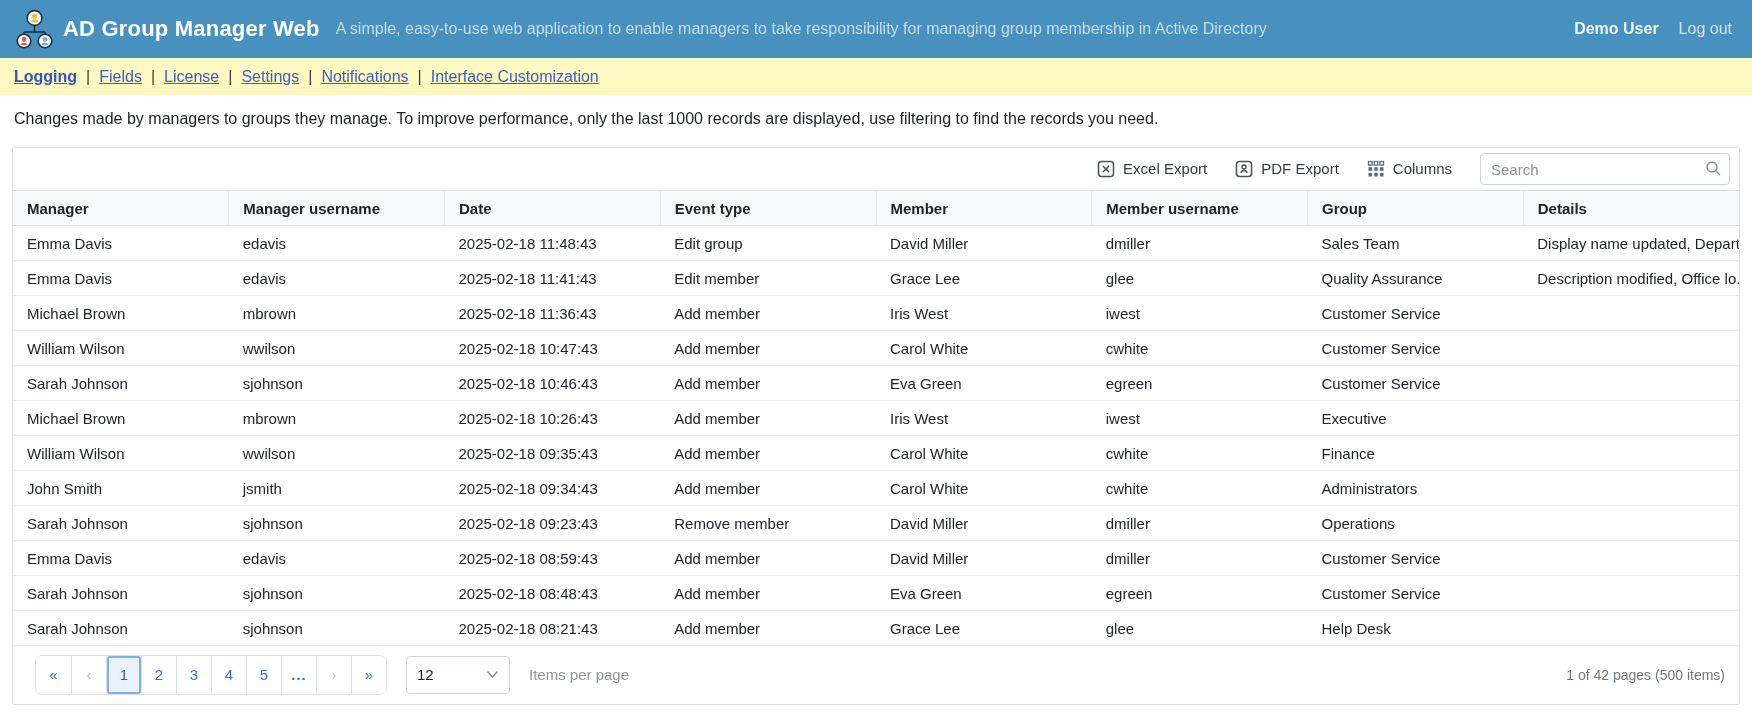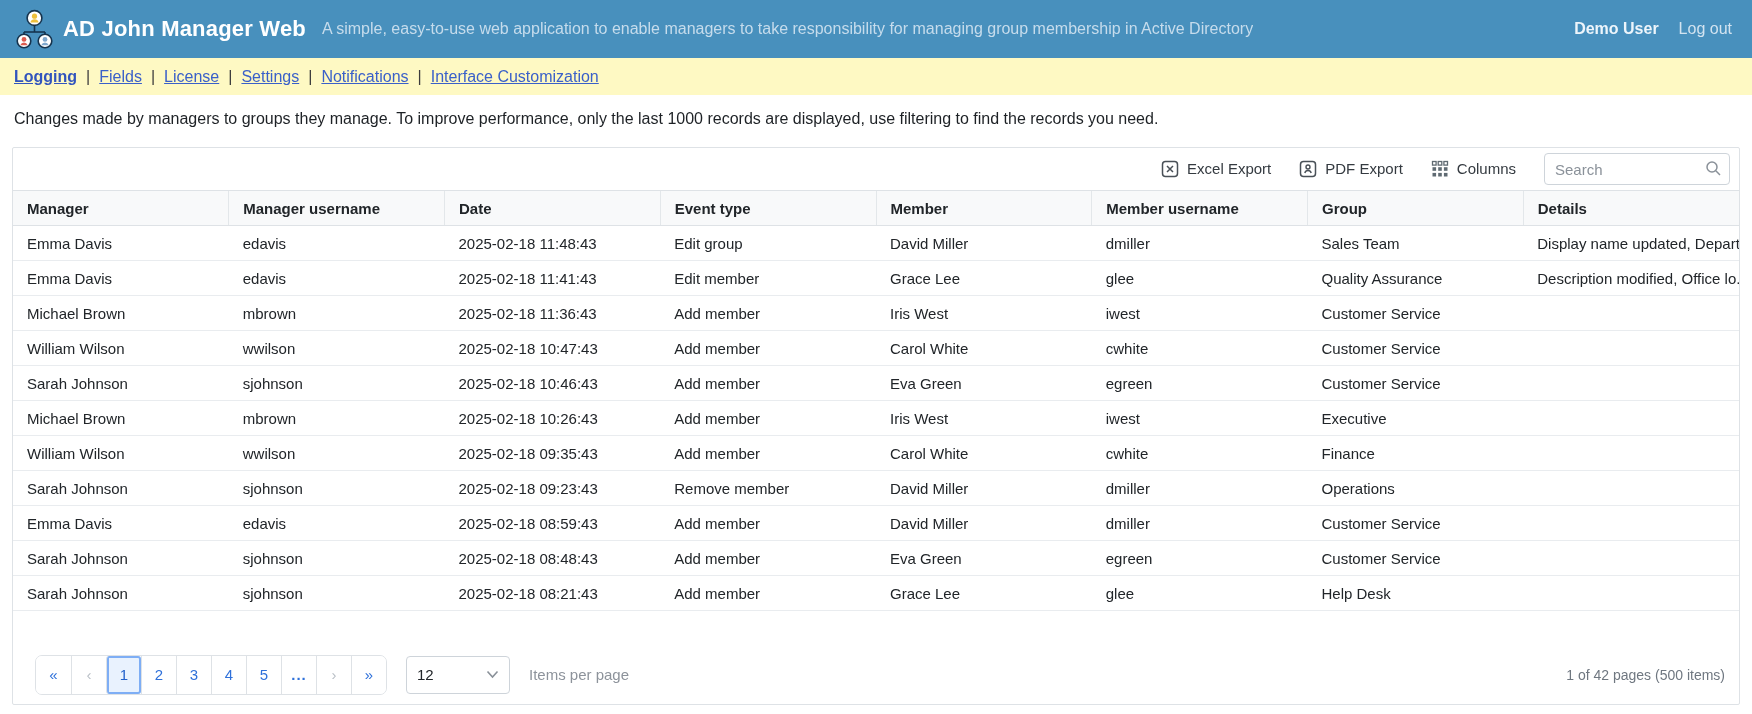--- a/index.html
+++ b/index.html
@@ -25,21 +25,21 @@
   .description { margin: 15px 0 0 14px; font-size: 16px; color: #1d2125; }
 
   
   .card { position: absolute; left: 12px; top: 147px; width: 1728px; height: 558px;
     border: 1px solid #dee2e6; background: #fff; border-radius: 2px; }
 
   
   .toolbar { height: 42px; display: flex; align-items: center; justify-content: flex-end; gap: 28px; padding: 0 9px; }
   .tool-btn { display: flex; align-items: flex-start; gap: 8px; font-size: 15px; color: #343a40; cursor: pointer; white-space: nowrap; }
   .tool-btn svg { display: block; }
-  .search-box { position: relative; width: 186px; }
+  .search-box { position: relative; width: 250px; }
   .search-input { width: 100%; height: 32px; border: 1px solid #ced4da; border-radius: 4px;
     padding: 0 32px 0 10px; font-size: 15px; color: #495057; font-family: "Liberation Sans", sans-serif; outline: none; }
   .search-input::placeholder { color: #8a9199; }
   .search-icon { position: absolute; right: 8px; top: 7px; cursor: pointer; }
 
   
   table.grid { width: 100%; border-collapse: collapse; table-layout: fixed; font-size: 15px; color: #212529; }
   table.grid th { height: 35px; background: #f8f9fa; text-align: left; font-weight: bold;
     border-top: 1px solid #dee2e6; border-bottom: 1px solid #dee2e6; border-left: 1px solid #e3e7ea;
     padding: 0 12px 0 14px; white-space: nowrap; overflow: hidden; cursor: pointer; }
@@ -78,21 +78,21 @@
     </g>
     <g>
       <circle cx="18.5" cy="7.2" r="2.6" fill="#eec03c"></circle>
       <path d="M14.4 13.6 a4.2 4.2 0 0 1 8.2 0 z" fill="#eec03c"></path>
       <circle cx="8" cy="30.4" r="2.4" fill="#dd5c50"></circle>
       <path d="M4.3 36.2 a3.9 3.9 0 0 1 7.4 0 z" fill="#dd5c50"></path>
       <circle cx="29" cy="30.4" r="2.4" fill="#7fa8cd"></circle>
       <path d="M25.3 36.2 a3.9 3.9 0 0 1 7.4 0 z" fill="#7fa8cd"></path>
     </g>
   </svg>
-  <div class="app-title">AD John Manager Web</div>
+  <div class="app-title">AD Group Manager Web</div>
   <div class="app-subtitle">A simple, easy-to-use web application to enable managers to take responsibility for managing group membership in Active Directory</div>
   <div class="header-right">
     <span class="hdr-user">Demo User</span>
     <span class="hdr-logout">Log out</span>
   </div>
 </header>
 
 <nav class="nav-bar" id="nav-bar">
     <span class="nav-link active">Logging</span>
     <span class="nav-sep">|</span>
@@ -229,20 +229,30 @@
           <td></td>
         </tr>
         <tr>
           <td>William Wilson</td>
           <td>wwilson</td>
           <td>2025-02-18 09:35:43</td>
           <td>Add member</td>
           <td>Carol White</td>
           <td>cwhite</td>
           <td>Finance</td>
+          <td></td>
+        </tr>
+        <tr>
+          <td>John Smith</td>
+          <td>jsmith</td>
+          <td>2025-02-18 09:34:43</td>
+          <td>Add member</td>
+          <td>Carol White</td>
+          <td>cwhite</td>
+          <td>Administrators</td>
           <td></td>
         </tr>
         <tr>
           <td>Sarah Johnson</td>
           <td>sjohnson</td>
           <td>2025-02-18 09:23:43</td>
           <td>Remove member</td>
           <td>David Miller</td>
           <td>dmiller</td>
           <td>Operations</td>

